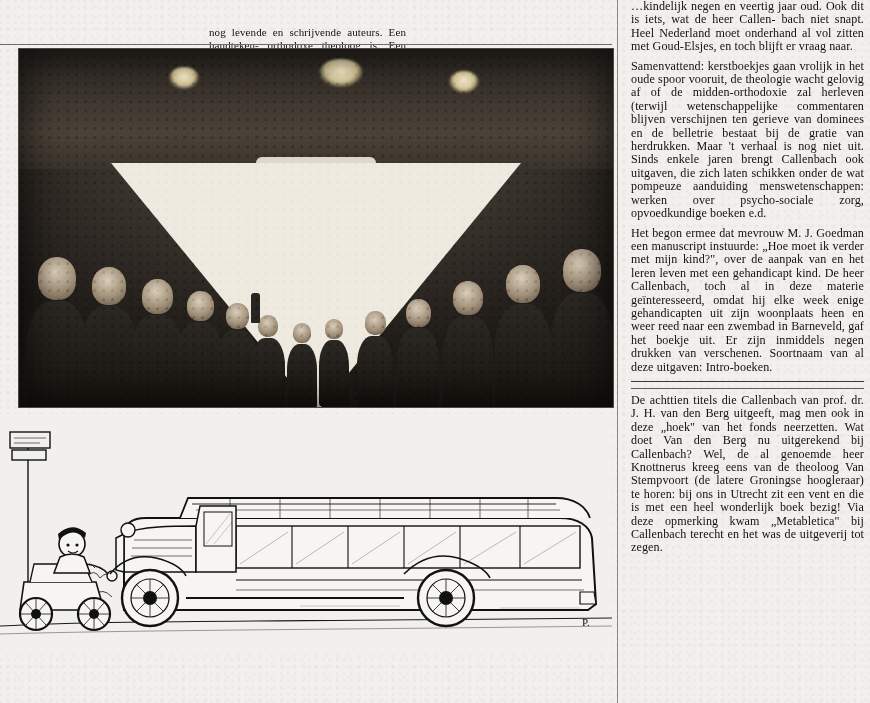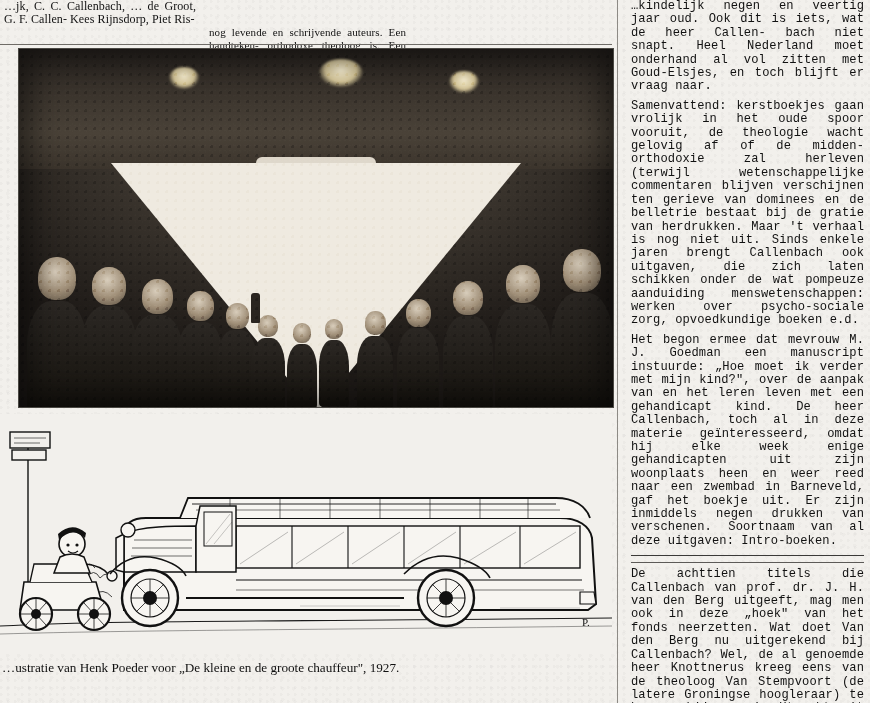--- a/index.html
+++ b/index.html
@@ -66,21 +66,21 @@
 
   #frag-mid {
     position: absolute;
     left: 205px; top: 0; width: 205px;
     padding: 0 4px;
     box-sizing: border-box;
   }
   #frag-mid .para { font-size: 11px; line-height: 13px; margin-top: 26px; }
 
   
-  #col-right .para { font-size: 12.1px; line-height: 13.4px; font-family: Liberation Mono, monospace; }
+  #col-right .para { font-size: 12.1px; line-height: 13.4px; }
   .headline {
     font-family: "Liberation Serif", serif;
     font-weight: bold;
     font-size: 19.5px;
     line-height: 22px;
     margin: 4px 0 4px 0;
     color: #0a0a0a;
     letter-spacing: -0.2px;
   }
   .hr-thin {
@@ -213,23 +213,20 @@
   }
   #rule-photo-top { left: 0px; top: 44px; width: 612px; }
 </style>
 </head>
 <body>
 
 <div id="page">
 
   <div class="rule-vert" id="rule-1"></div>
 
-  <div id="frag-left">
-    <p class="para clipped-top">…jk, C. C. Callenbach, … de Groot, G. F. Callen- Kees Rijnsdorp, Piet Ris-</p>
-  </div>
 
   <div id="frag-mid">
     <p class="para clipped-top">nog levende en schrijvende auteurs. Een handteken- orthodoxe theoloog is. Een windstilte, omschrijft de heer Callenbach deze situatie.</p>
     <p class="para">Opnieuw werd de kennissen- en familiekring aangeboord: jij hebt toen zo'n aardig boekje voor de jeugd ge-</p>
   </div>
 
   <div class="rule-h" id="rule-photo-top"></div>
 
   <div id="photo">
     <div class="ph-canvas"></div>
@@ -442,21 +439,20 @@
         <g stroke="#2b2b2b" stroke-width="0.5" opacity="0.45">
           <line x1="500" y1="194" x2="580" y2="194"></line>
           <line x1="300" y1="192" x2="400" y2="192"></line>
         </g>
       </g>
 
       <text x="582" y="212" font-family="Liberation Serif, serif" font-size="11" fill="#111">P.</text>
     </svg>
   </div>
 
-  <div id="illus-caption">…ustratie van Henk Poeder voor  „De kleine en de groote chauffeur", 1927.</div>
 
   <div class="col colpad" id="col-right">
     <p class="para clipped-top">…kindelijk negen en veertig jaar oud. Ook dit is iets, wat de heer Callen- bach niet snapt. Heel Nederland moet onderhand al vol zitten met Goud-Elsjes, en toch blijft er vraag naar.</p>
     <p class="para">Samenvattend: kerstboekjes gaan vrolijk in het oude spoor vooruit, de theologie wacht gelovig af of de midden-orthodoxie zal herleven (terwijl wetenschappelijke commentaren blijven verschijnen ten gerieve van dominees en de belletrie bestaat bij de gratie van herdrukken. Maar 't verhaal is nog niet uit. Sinds enkele jaren brengt Callenbach ook uitgaven, die zich laten schikken onder de wat pompeuze aanduiding menswetenschappen: werken over psycho-sociale zorg, opvoedkundige boeken e.d.</p>
     <p class="para">Het begon ermee dat mevrouw M. J. Goedman een manuscript instuurde: „Hoe moet ik verder met mijn kind?", over de aanpak van en het leren leven met een gehandicapt kind. De heer Callenbach, toch al in deze materie geïnteresseerd, omdat hij elke week enige gehandicapten uit zijn woonplaats heen en weer reed naar een zwembad in Barneveld, gaf het boekje uit. Er zijn inmiddels negen drukken van verschenen. Soortnaam van al deze uitgaven: Intro-boeken.</p>
 
     <hr class="hr-head">
     <hr class="hr-thin">
 
     <p class="para">De achttien titels die Callenbach van prof. dr. J. H. van den Berg uitgeeft, mag men ook in deze „hoek" van het fonds neerzetten. Wat doet Van den Berg nu uitgerekend bij Callenbach? Wel, de al genoemde heer Knottnerus kreeg eens van de theoloog Van Stempvoort (de latere Groningse hoogleraar) te horen: bij ons in Utrecht zit een vent en die is met een heel wonderlijk boek bezig! Via deze opmerking kwam „Metabletica" bij Callenbach terecht en het was de uitgeverij tot zegen.</p>

